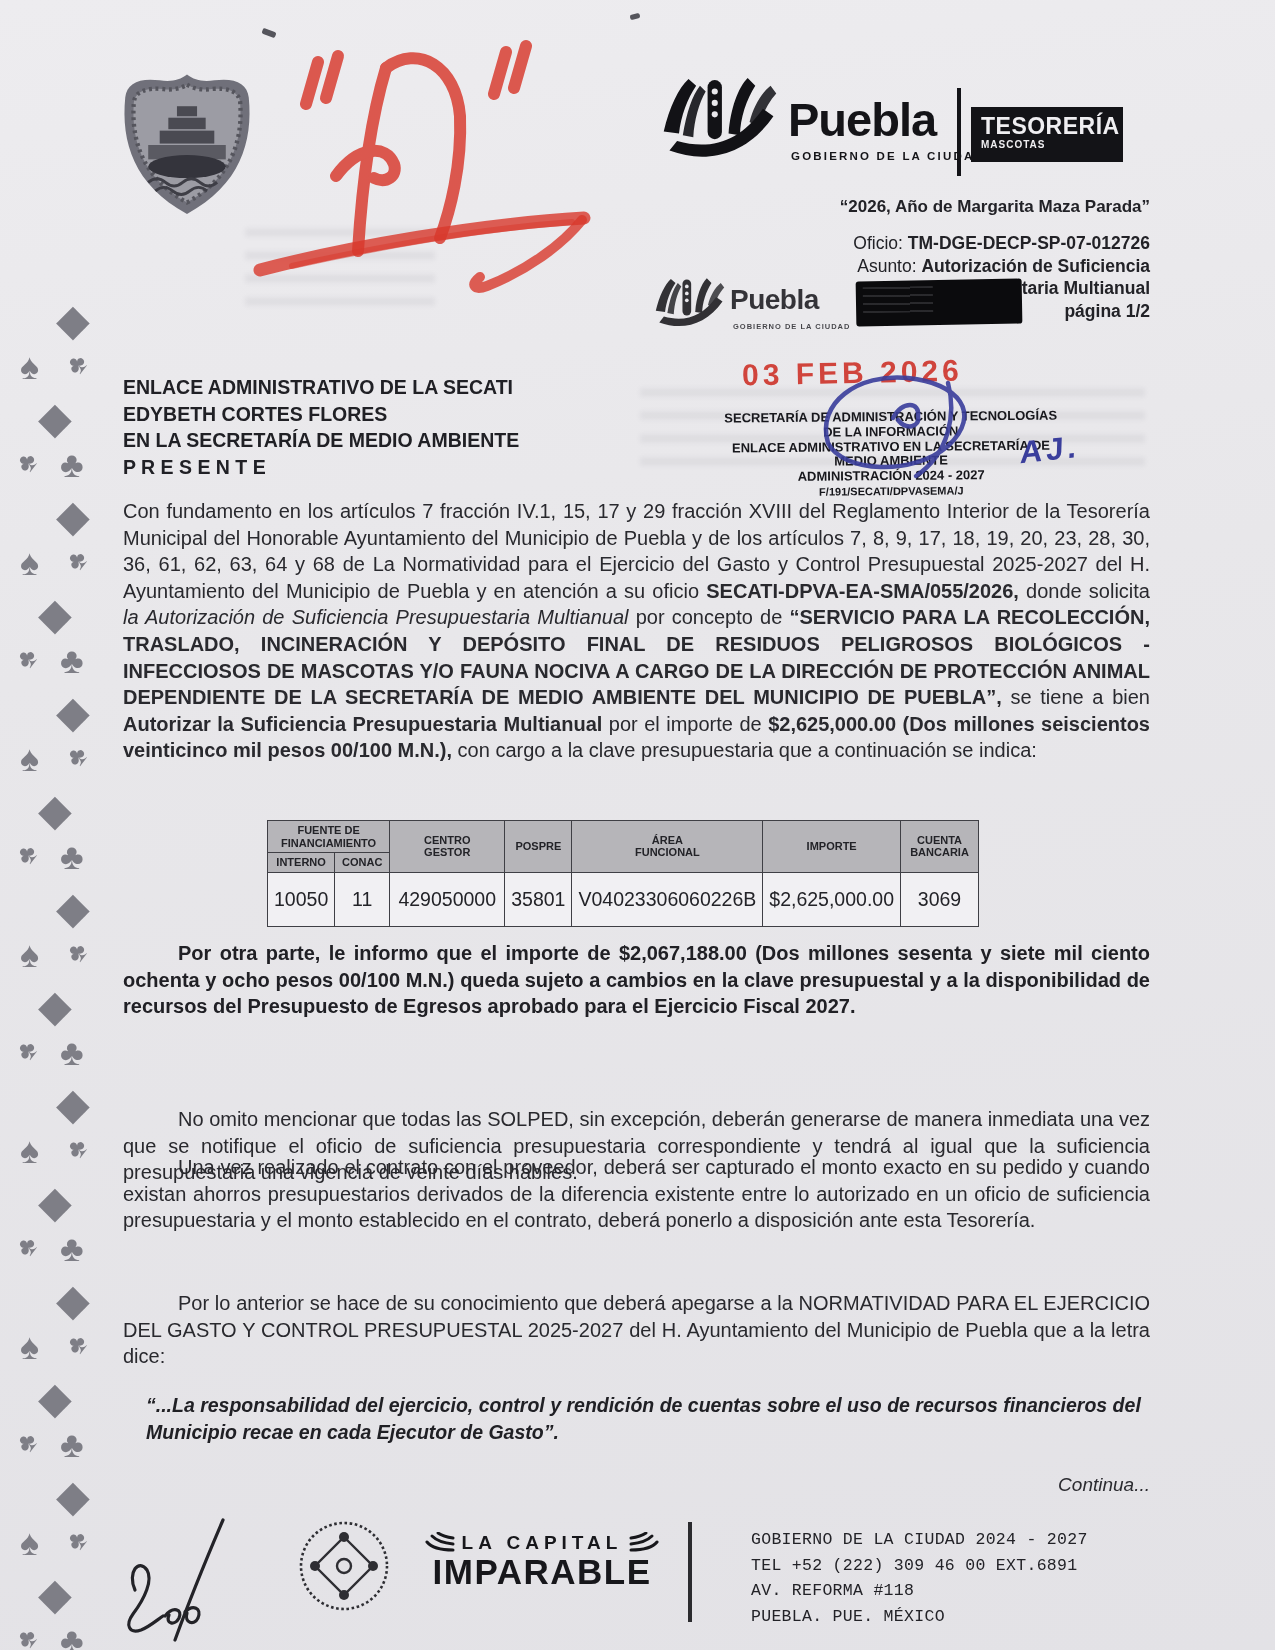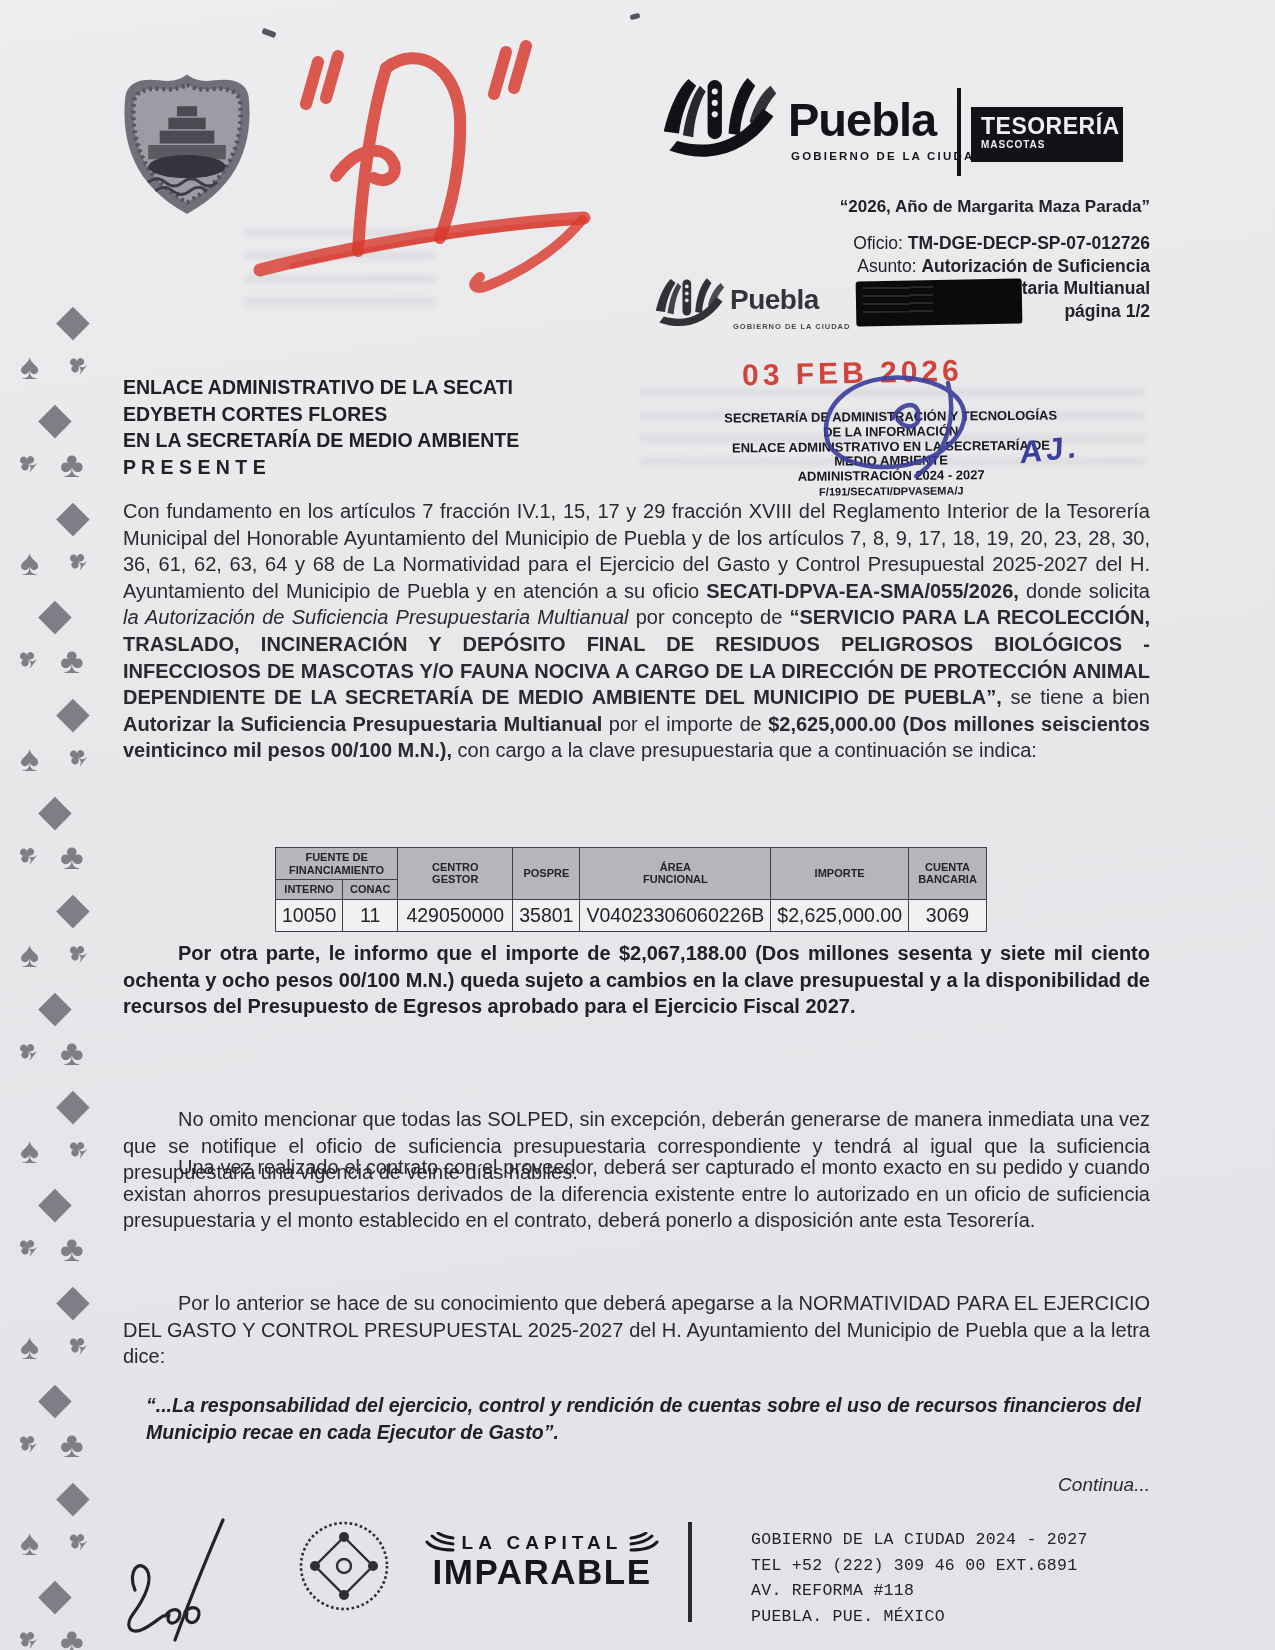--- a/index.html
+++ b/index.html
@@ -54,25 +54,25 @@
   .para{position:absolute;left:123px;width:1027px;margin:0;font-size:20px;line-height:26.6px;text-align:justify;}
   .p1{top:498px;}
   .p2{top:940px;font-weight:bold;text-indent:55px;color:#202025;}
   .p3{top:1106px;text-indent:55px;}
   .p4{top:1154px;text-indent:55px;}
   .p5{top:1290px;text-indent:55px;}
   .quote{position:absolute;left:146px;top:1392px;width:1000px;margin:0;font-size:19.5px;line-height:27px;
          font-weight:bold;font-style:italic;color:#202025;}
   .continua{position:absolute;left:123px;top:1474px;width:1027px;text-align:right;font-size:19px;font-style:italic;color:#2b2b30;}
   
-  .doc-table{position:absolute;left:267px;top:847px;border-collapse:collapse;table-layout:fixed;margin-left:8px;}
+  .doc-table{position:absolute;left:267px;top:820px;border-collapse:collapse;table-layout:fixed;}
   .doc-table th,.doc-table td{border:1.6px solid #3f3f45;}
   .doc-table th{background:#b6b5b9;color:#232328;font-size:11px;line-height:12.5px;white-space:pre-line;
                 font-weight:bold;padding:3px 2px;}
-  .doc-table td{background:#f1f0f3;font-size:19.5px;text-align:center;padding:4px 6px;color:#232328;}
+  .doc-table td{background:#f1f0f3;font-size:19.5px;text-align:center;padding:15px 6px;color:#232328;}
   
   .leo{position:absolute;left:105px;top:1512px;}
   .badge{position:absolute;left:296px;top:1518px;}
   .capital{position:absolute;left:408px;top:1532px;width:268px;text-align:center;color:#17171b;}
   .cap-top{display:flex;align-items:center;justify-content:center;gap:7px;}
   .cap-top span{font-size:19px;font-weight:bold;letter-spacing:5px;}
   .cap-bottom{font-size:35px;font-weight:bold;letter-spacing:1.5px;line-height:36px;}
   .fdivider{position:absolute;left:688px;top:1522px;width:3.5px;height:100px;background:#2b2b2f;}
   .address{position:absolute;left:707px;top:1527px;font-family:"Liberation Mono","DejaVu Sans Mono",monospace;
            font-size:16.5px;line-height:25.5px;letter-spacing:.3px;color:#222227;margin-left:44px;}

